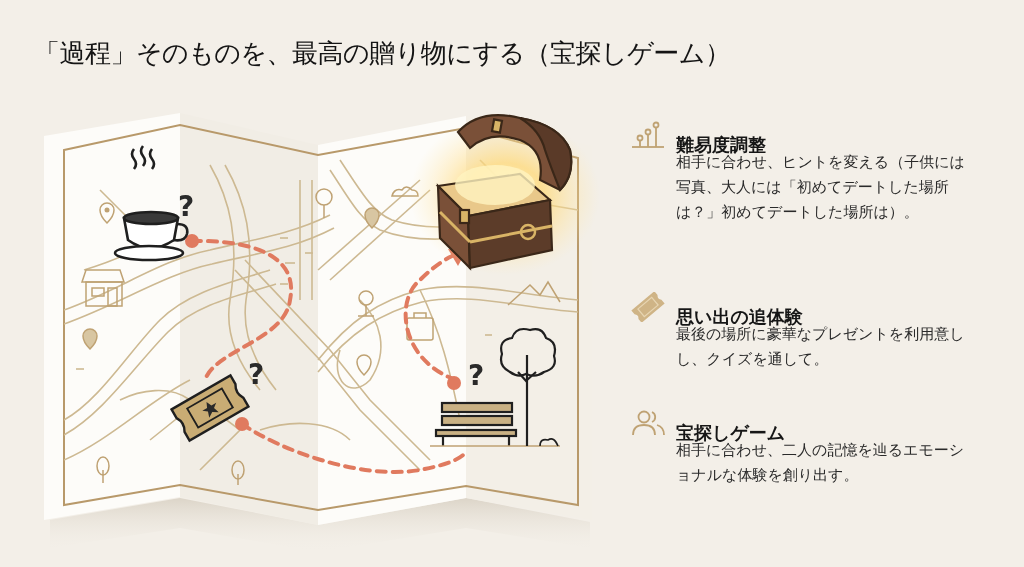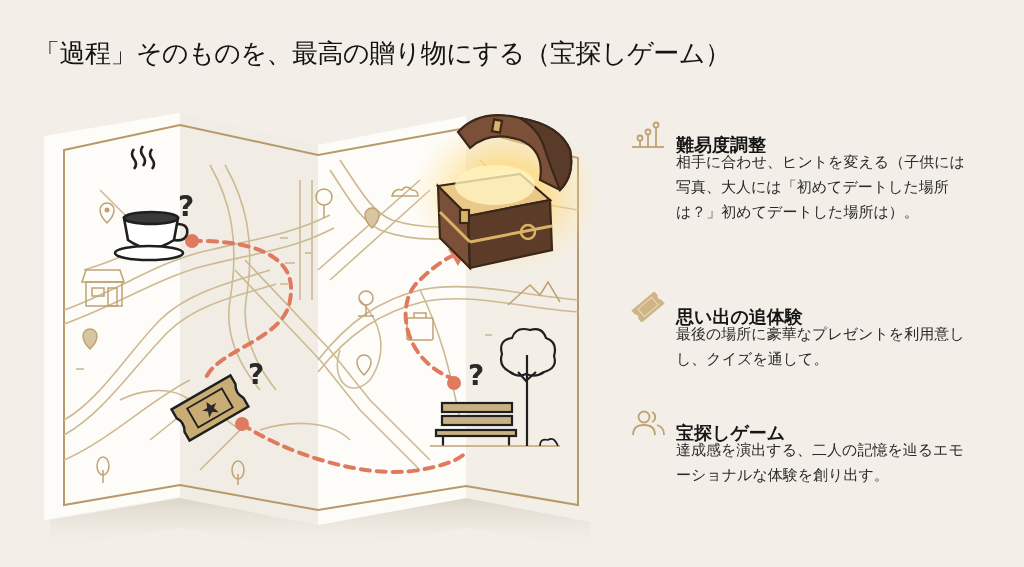--- a/index.html
+++ b/index.html
@@ -212,15 +212,15 @@
   <div class="feature" style="top:288px;">
     <svg class="f-icon" viewBox="0 0 36 30">
       <g fill="none" stroke="#bfa273" stroke-width="1.8">
         <circle cx="14" cy="9" r="5.5"></circle>
         <path d="M3,27 q0,-10 11,-10 q11,0 11,10"></path>
         <path d="M22,4 a5.5,5.5 0 0,1 0,10"></path>
         <path d="M27,17 q7,2 7,10"></path>
       </g>
     </svg>
     <div class="f-title">宝探しゲーム</div>
-    <div class="f-body">達成感を演出する、二人の記憶を辿るエモーショナルな体験を創り出す。</div>
+    <div class="f-body">相手に合わせ、二人の記憶を辿るエモーショナルな体験を創り出す。</div>
   </div>
 </div>
 
 </body></html>

